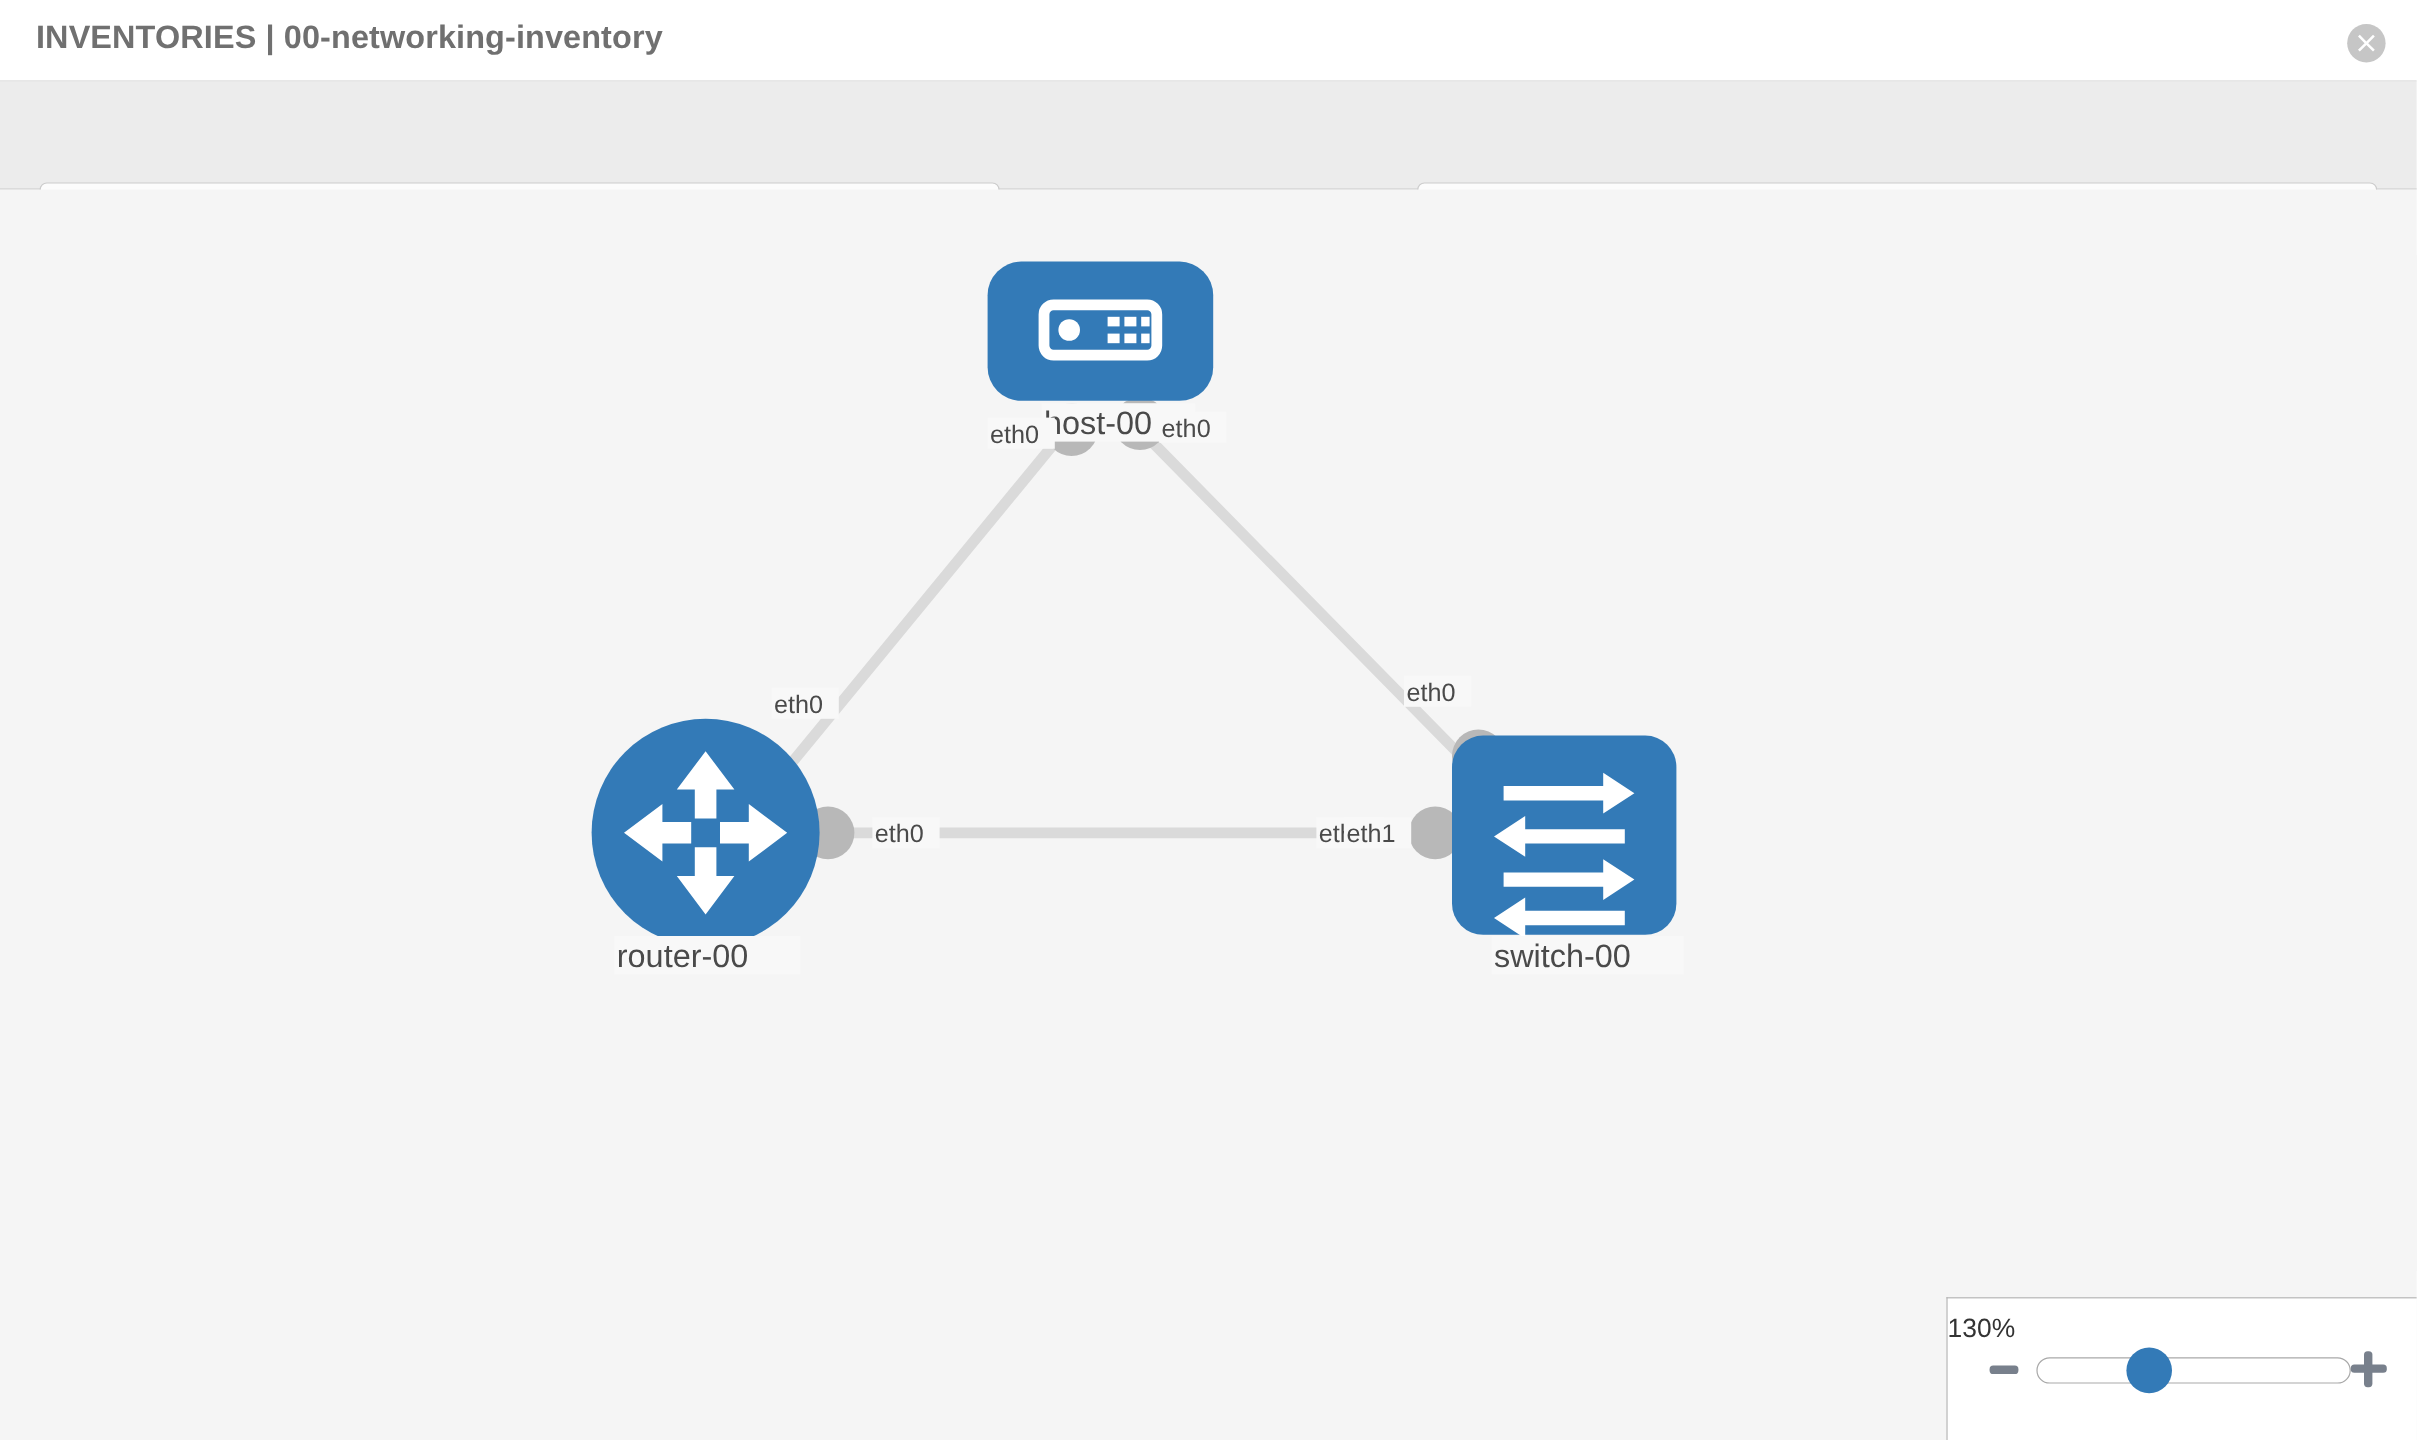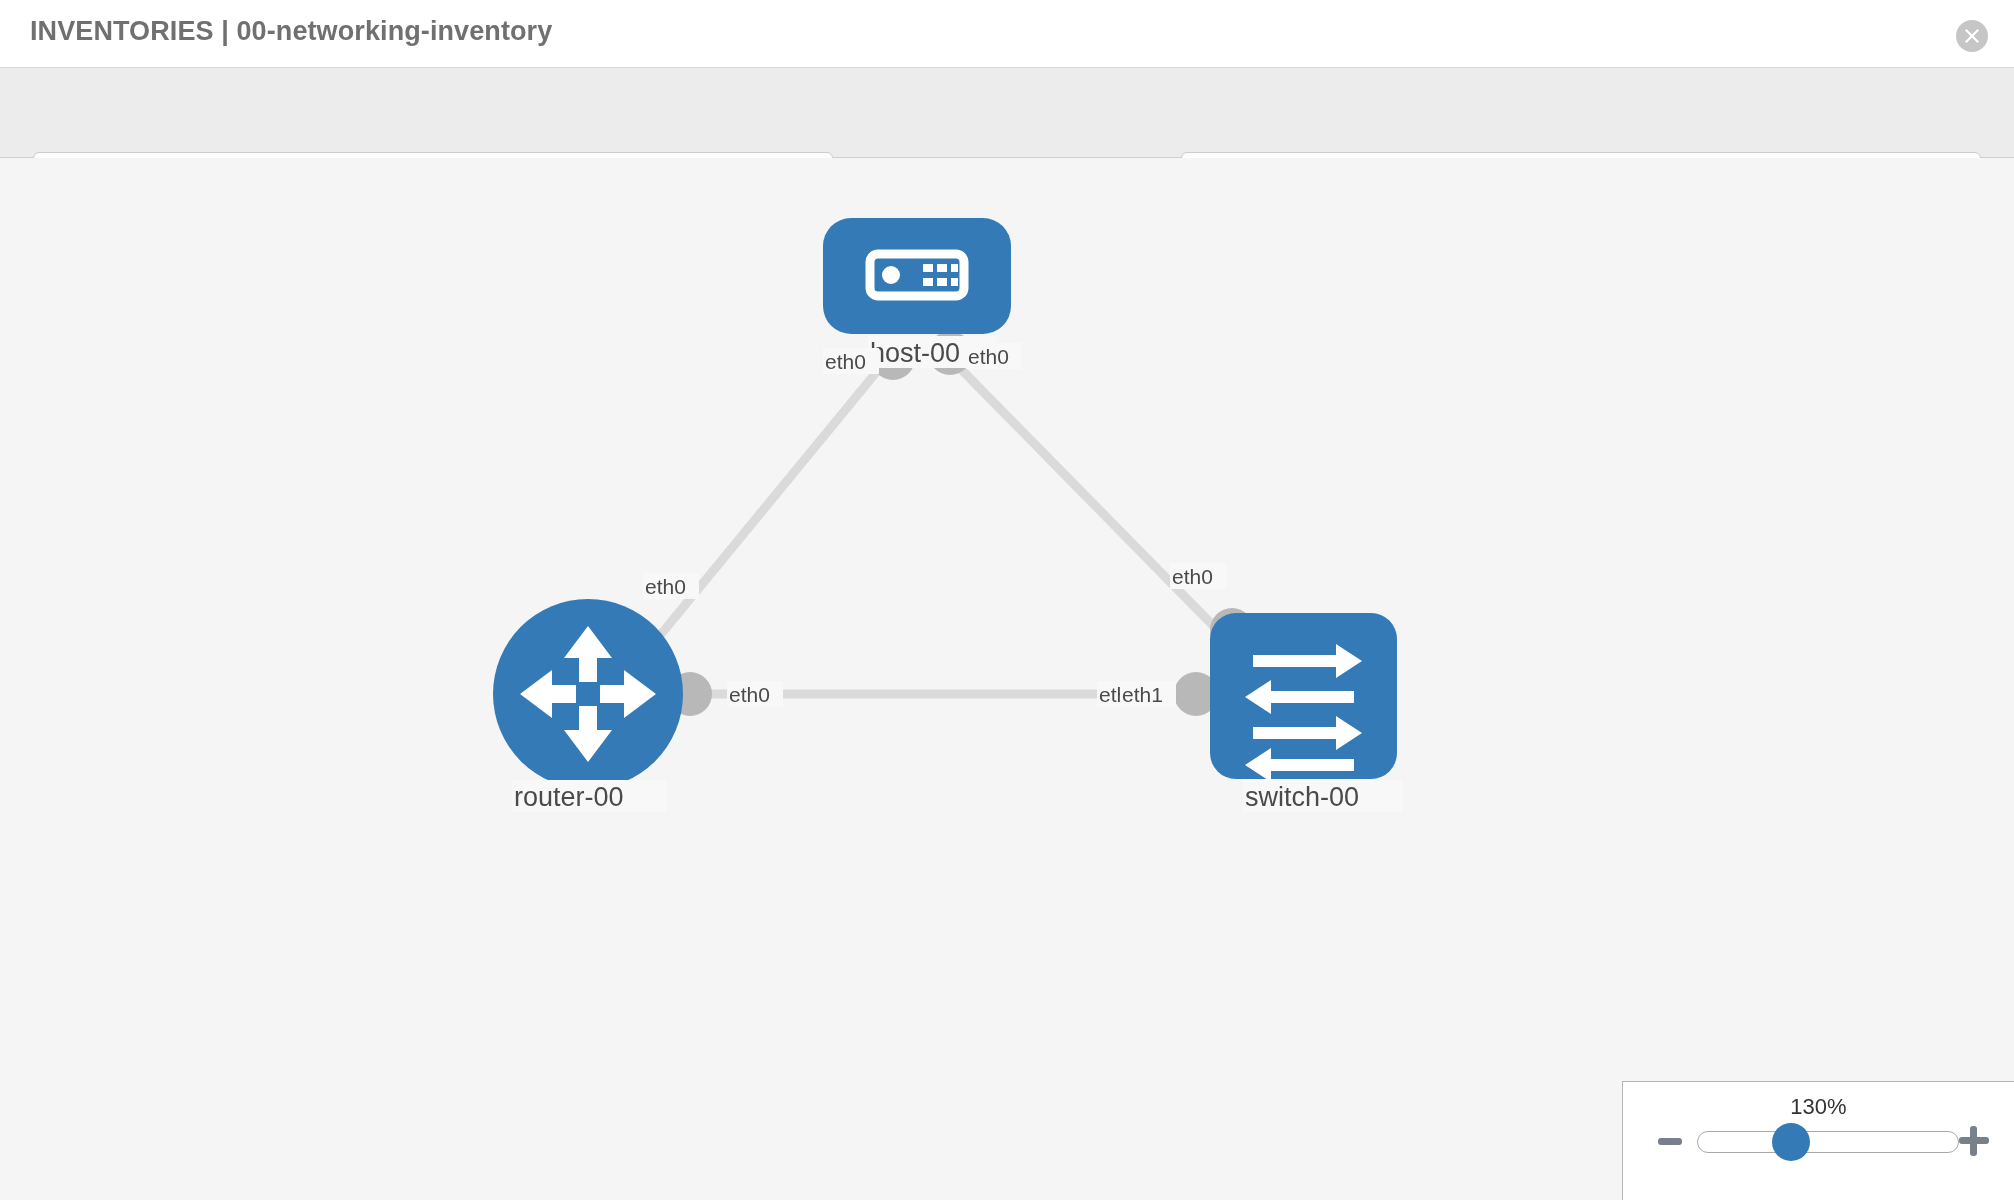--- a/index.html
+++ b/index.html
@@ -131,21 +131,20 @@
     position: absolute;
     left: 1622px; top: 1081px;
     width: 392px; height: 119px;
     background: #ffffff;
     border-top: 1px solid #b5b5b5;
     border-left: 1px solid #b5b5b5;
   }
   .zoom-level {
     position: absolute;
     left: 0; right: 0; top: 12px;
-    text-align: center;
     font-size: 22px;
     color: #333333;
   }
   .zoom-minus {
     position: absolute;
     left: 35px; top: 56px;
     width: 24px; height: 7px;
     border-radius: 3px;
     background: #78808c;
     cursor: pointer;

